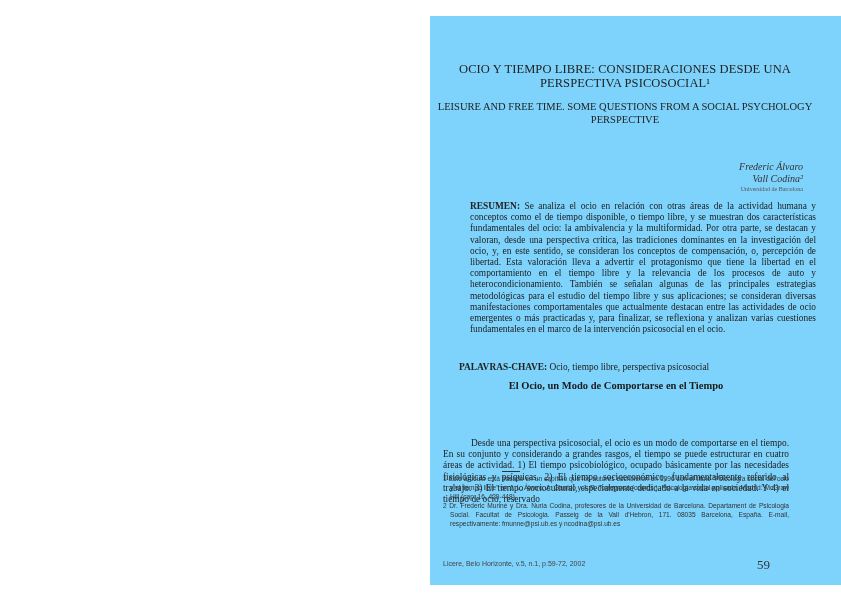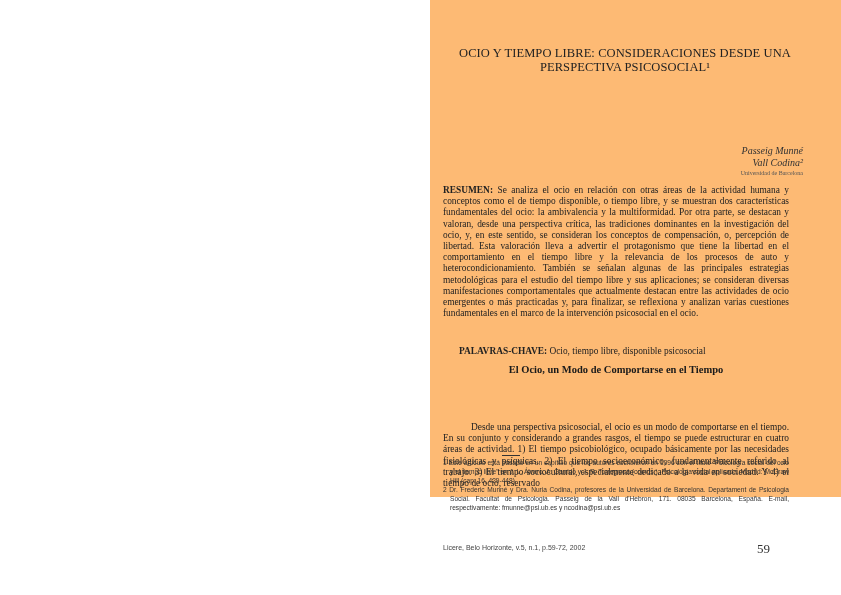--- a/index.html
+++ b/index.html
@@ -1,29 +1,29 @@
 <!DOCTYPE html>
 <html><head>
 <meta charset="utf-8">
 <style>
   html, body { margin:0; padding:0; }
   body { width:841px; height:595px; background:#ffffff; position:relative; overflow:hidden;
          font-family:"Liberation Serif","DejaVu Serif",serif; color:#1a1a1a; }
   .left-page { position:absolute; left:0; top:0; width:430px; height:595px; background:#ffffff; }
-  .right-page { position:absolute; left:430px; top:0; width:411px; height:497px; background:#fdba74; }
+  .right-page { position:absolute; left:430px; top:16px; width:411px; height:569px; background:#7dd3fc; }
   .title-es { position:absolute; left:0; top:46px; width:390px; text-align:center;
               font-size:12.5px; line-height:14px; letter-spacing:0.1px; color:#222; }
   .title-en { position:absolute; left:0; top:84px; width:390px; text-align:center;
               font-size:10.5px; line-height:13px; color:#222; }
   .authors { position:absolute; right:38px; top:145px; text-align:right; font-style:italic;
              font-size:10px; line-height:12px; color:#333; }
   .affil { font-style:normal; font-size:6px; line-height:8px; color:#555; }
   .body-text { position:absolute; left:13px; width:346px; font-size:9.4px; line-height:11.2px;
                text-align:justify; color:#222; }
-  .abstract { top:185px; }
+  .abstract { top:185px;margin-left:27px; }
   .abstract .label { font-weight:bold; }
   .keywords { top:346px; }
   .keywords .label { font-weight:bold;margin-left:16px; }
   .section-heading { position:absolute; left:13px; top:364px; width:346px; text-align:center;
                      font-weight:bold; font-size:10.5px; color:#1a1a1a; }
   .section-body { top:378px; text-indent:28px;margin-top:44px; }
   .fn-rule { position:absolute; left:72px; top:455px; width:18px; border-top:1px solid #333; }
   .footnotes { position:absolute; left:13px; top:459px; width:346px; font-size:6.6px; line-height:8.8px;
                text-align:justify; color:#333; font-family:"Liberation Sans",sans-serif; }
   .footnote { margin:0 0 1px 0; padding-left:7px; text-indent:-7px; }
@@ -31,35 +31,36 @@
                     font-family:"Liberation Sans",sans-serif; }
   .page-number { position:absolute; left:327px; top:541px; font-size:13px; color:#333; }
 </style>
 </head>
 <body>
 
 <div class="left-page"></div>
 
 <div class="right-page">
   <div class="title-es">OCIO Y TIEMPO LIBRE: CONSIDERACIONES DESDE UNA PERSPECTIVA PSICOSOCIAL¹</div>
+  <div class="title-en">LEISURE AND FREE TIME. SOME QUESTIONS FROM A SOCIAL PSYCHOLOGY PERSPECTIVE</div>
 
   <div class="authors">
-    <div>Passeig Munné</div>
+    <div>Frederic Álvaro</div>
     <div>Vall Codina²</div>
     <div class="affil">Universidad de Barcelona</div>
   </div>
 
   <div class="body-text abstract">
     <span class="label">RESUMEN:</span>
     <span>Se analiza el ocio en relación con otras áreas de la actividad humana y conceptos como el de tiempo disponible, o tiempo libre, y se muestran dos características fundamentales del ocio: la ambivalencia y la multiformidad. Por otra parte, se destacan y valoran, desde una perspectiva crítica, las tradiciones dominantes en la investigación del ocio, y, en este sentido, se consideran los conceptos de compensación, o, percepción de libertad. Esta valoración lleva a advertir el protagonismo que tiene la libertad en el comportamiento en el tiempo libre y la relevancia de los procesos de auto y heterocondicionamiento. También se señalan algunas de las principales estrategias metodológicas para el estudio del tiempo libre y sus aplicaciones; se consideran diversas manifestaciones comportamentales que actualmente destacan entre las actividades de ocio emergentes o más practicadas y, para finalizar, se reflexiona y analizan varias cuestiones fundamentales en el marco de la intervención psicosocial en el ocio.</span>
   </div>
 
   <div class="body-text keywords">
     <span class="label">PALAVRAS-CHAVE:</span>
-    <span>Ocio, tiempo libre, disponible psicosocial</span>
+    <span>Ocio, tiempo libre, perspectiva psicosocial</span>
   </div>
 
   <div class="section-heading">El Ocio, un Modo de Comportarse en el Tiempo</div>
   <div class="body-text section-body">Desde una perspectiva psicosocial, el ocio es un modo de comportarse en el tiempo. En su conjunto y considerando a grandes rasgos, el tiempo se puede estructurar en cuatro áreas de actividad. 1) El tiempo psicobiológico, ocupado básicamente por las necesidades fisiológicas y psíquicas. 2) El tiempo socioeconómico, fundamentalmente referido al trabajo. 3) El tiempo sociocultural, especialmente dedicado a la vida en sociedad. Y 4) el tiempo de ocio, reservado</div>
 
   <div class="fn-rule"></div>
   <div class="footnotes">
     <div class="footnote">1 Este artículo está basado en un capítulo que los autores escribieron en 1996 con el título "Psicología social del ocio y el tiempo libre" en J. L. Álvaro, A. Garrido y J. R. Torregrosa (coords.), Psicología social aplicada. Madrid: McGraw Hill (cap. 16, 429-448).</div>
     <div class="footnote">2 Dr. Frederic Munné y Dra. Nuria Codina, profesores de la Universidad de Barcelona. Departament de Psicologia Social. Facultat de Psicologia. Passeig de la Vall d'Hebron, 171. 08035 Barcelona, España. E-mail, respectivamente: fmunne@psi.ub.es y ncodina@psi.ub.es</div>
   </div>

